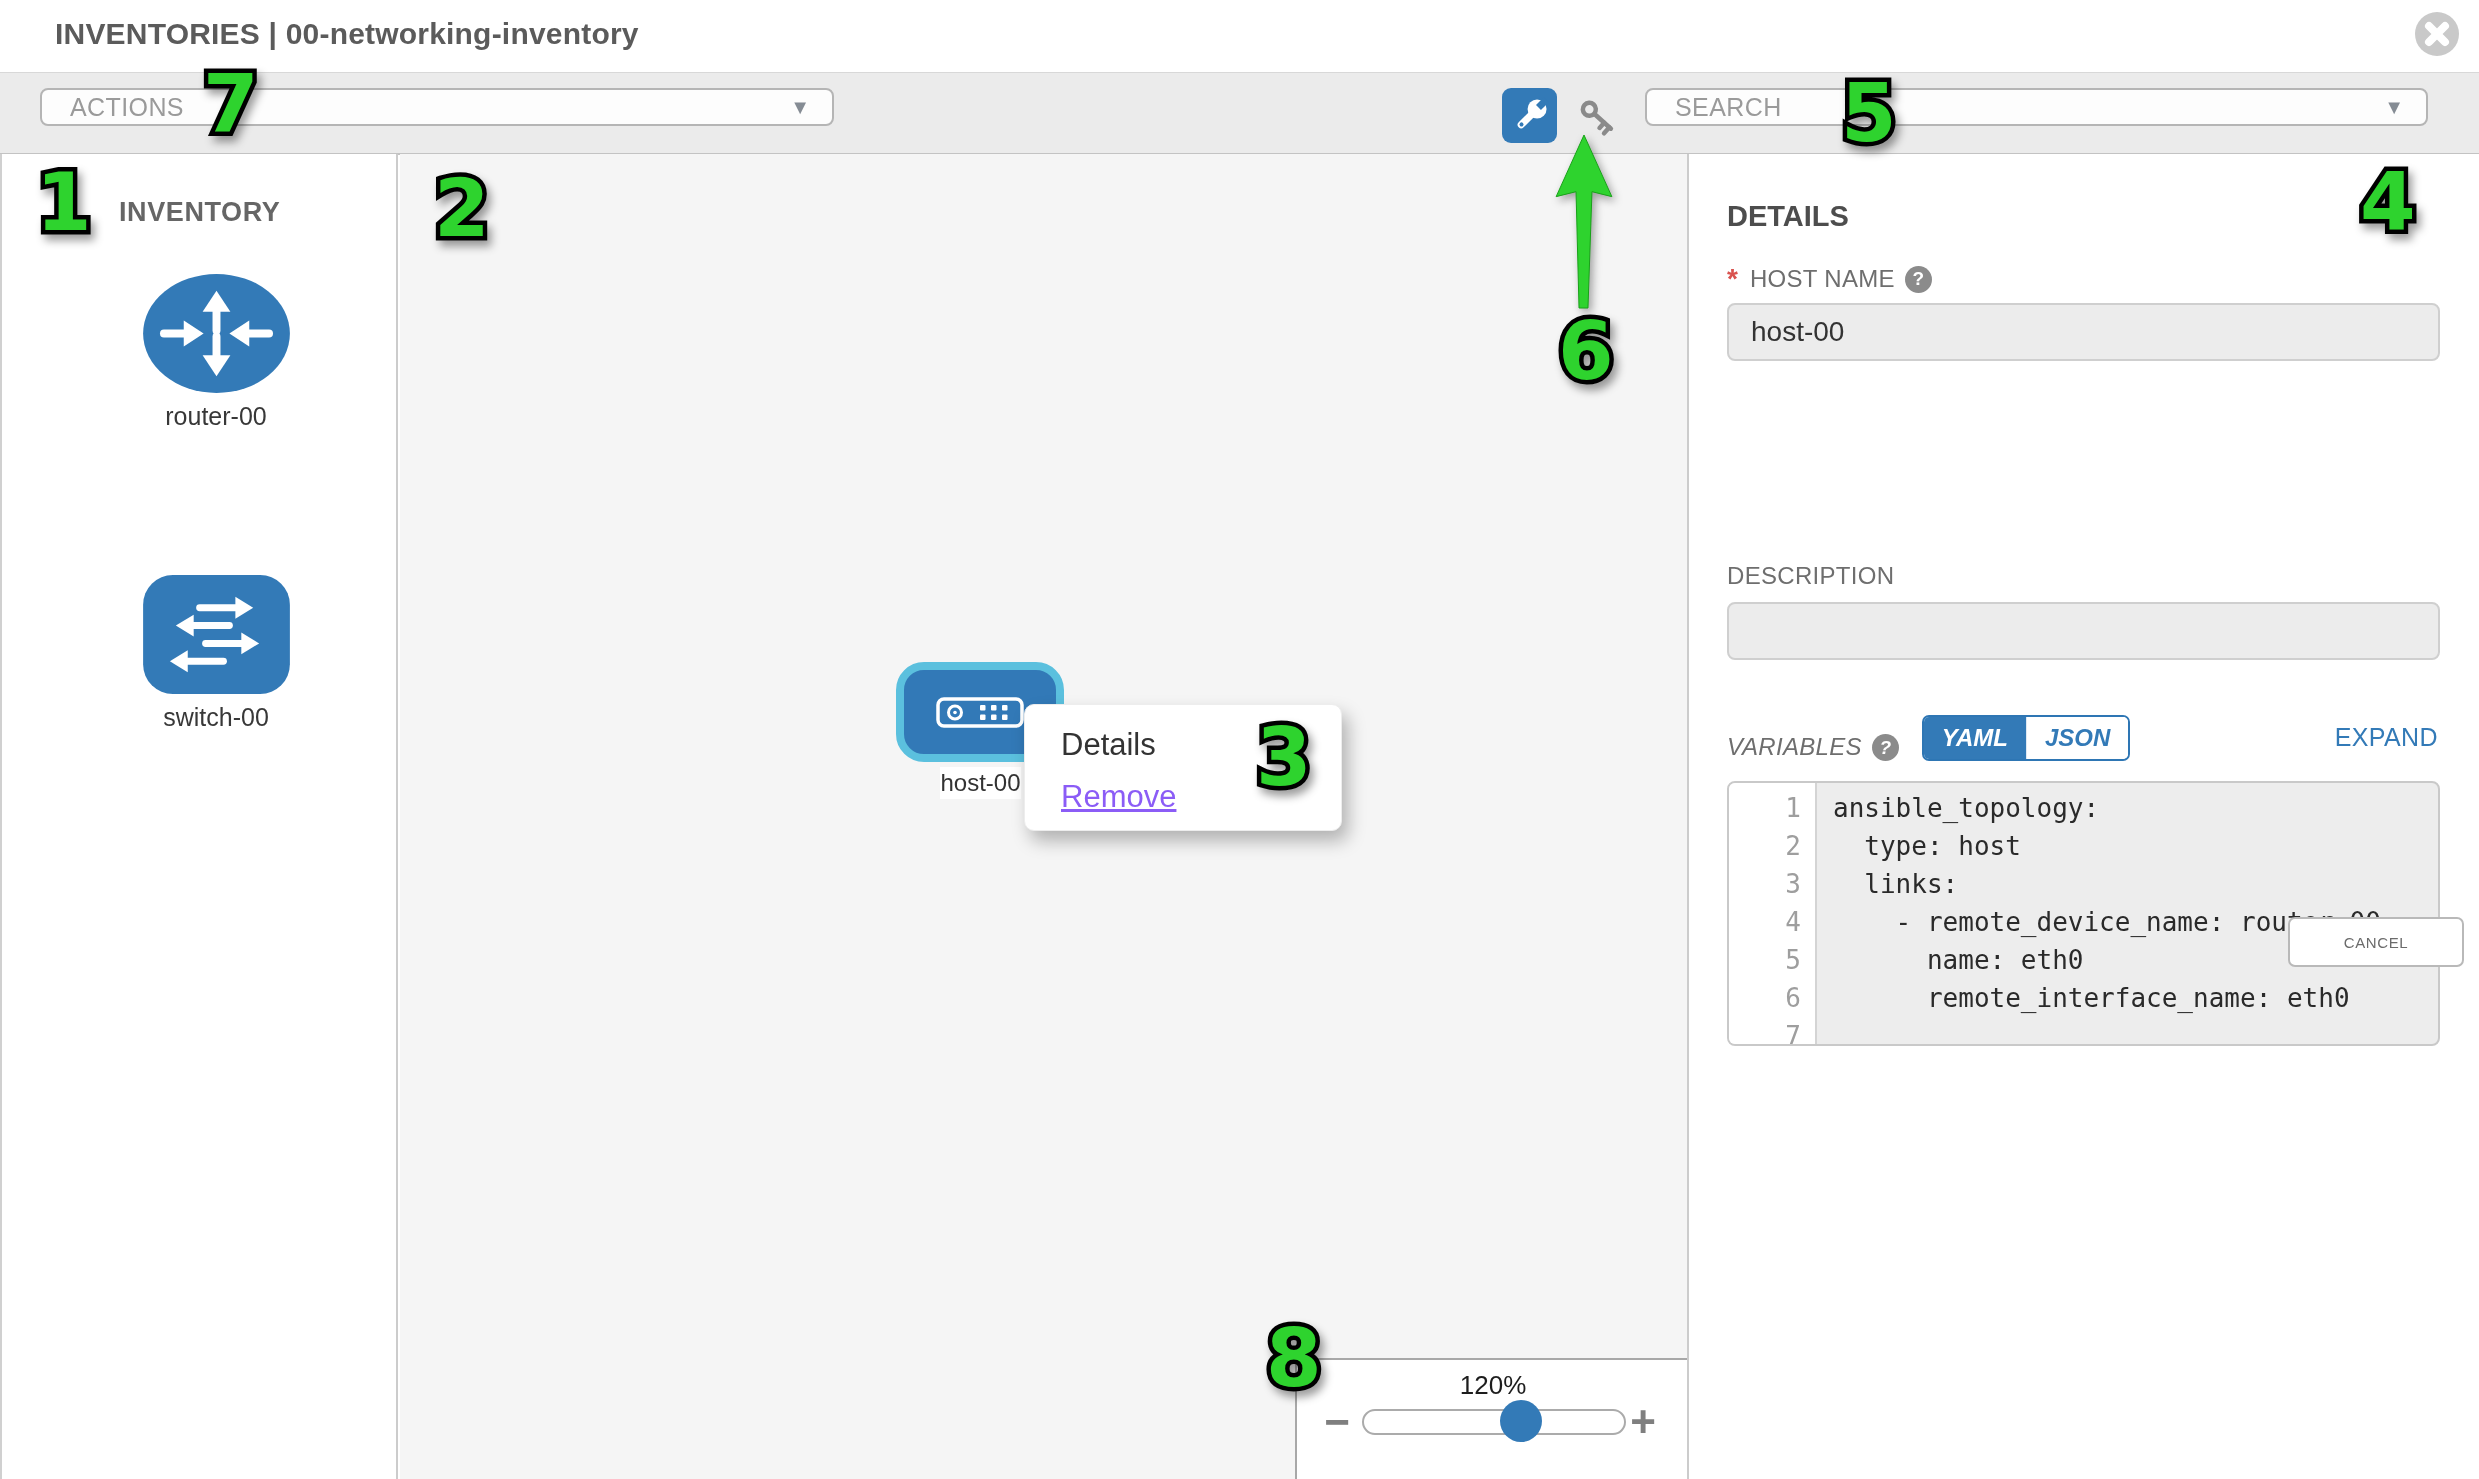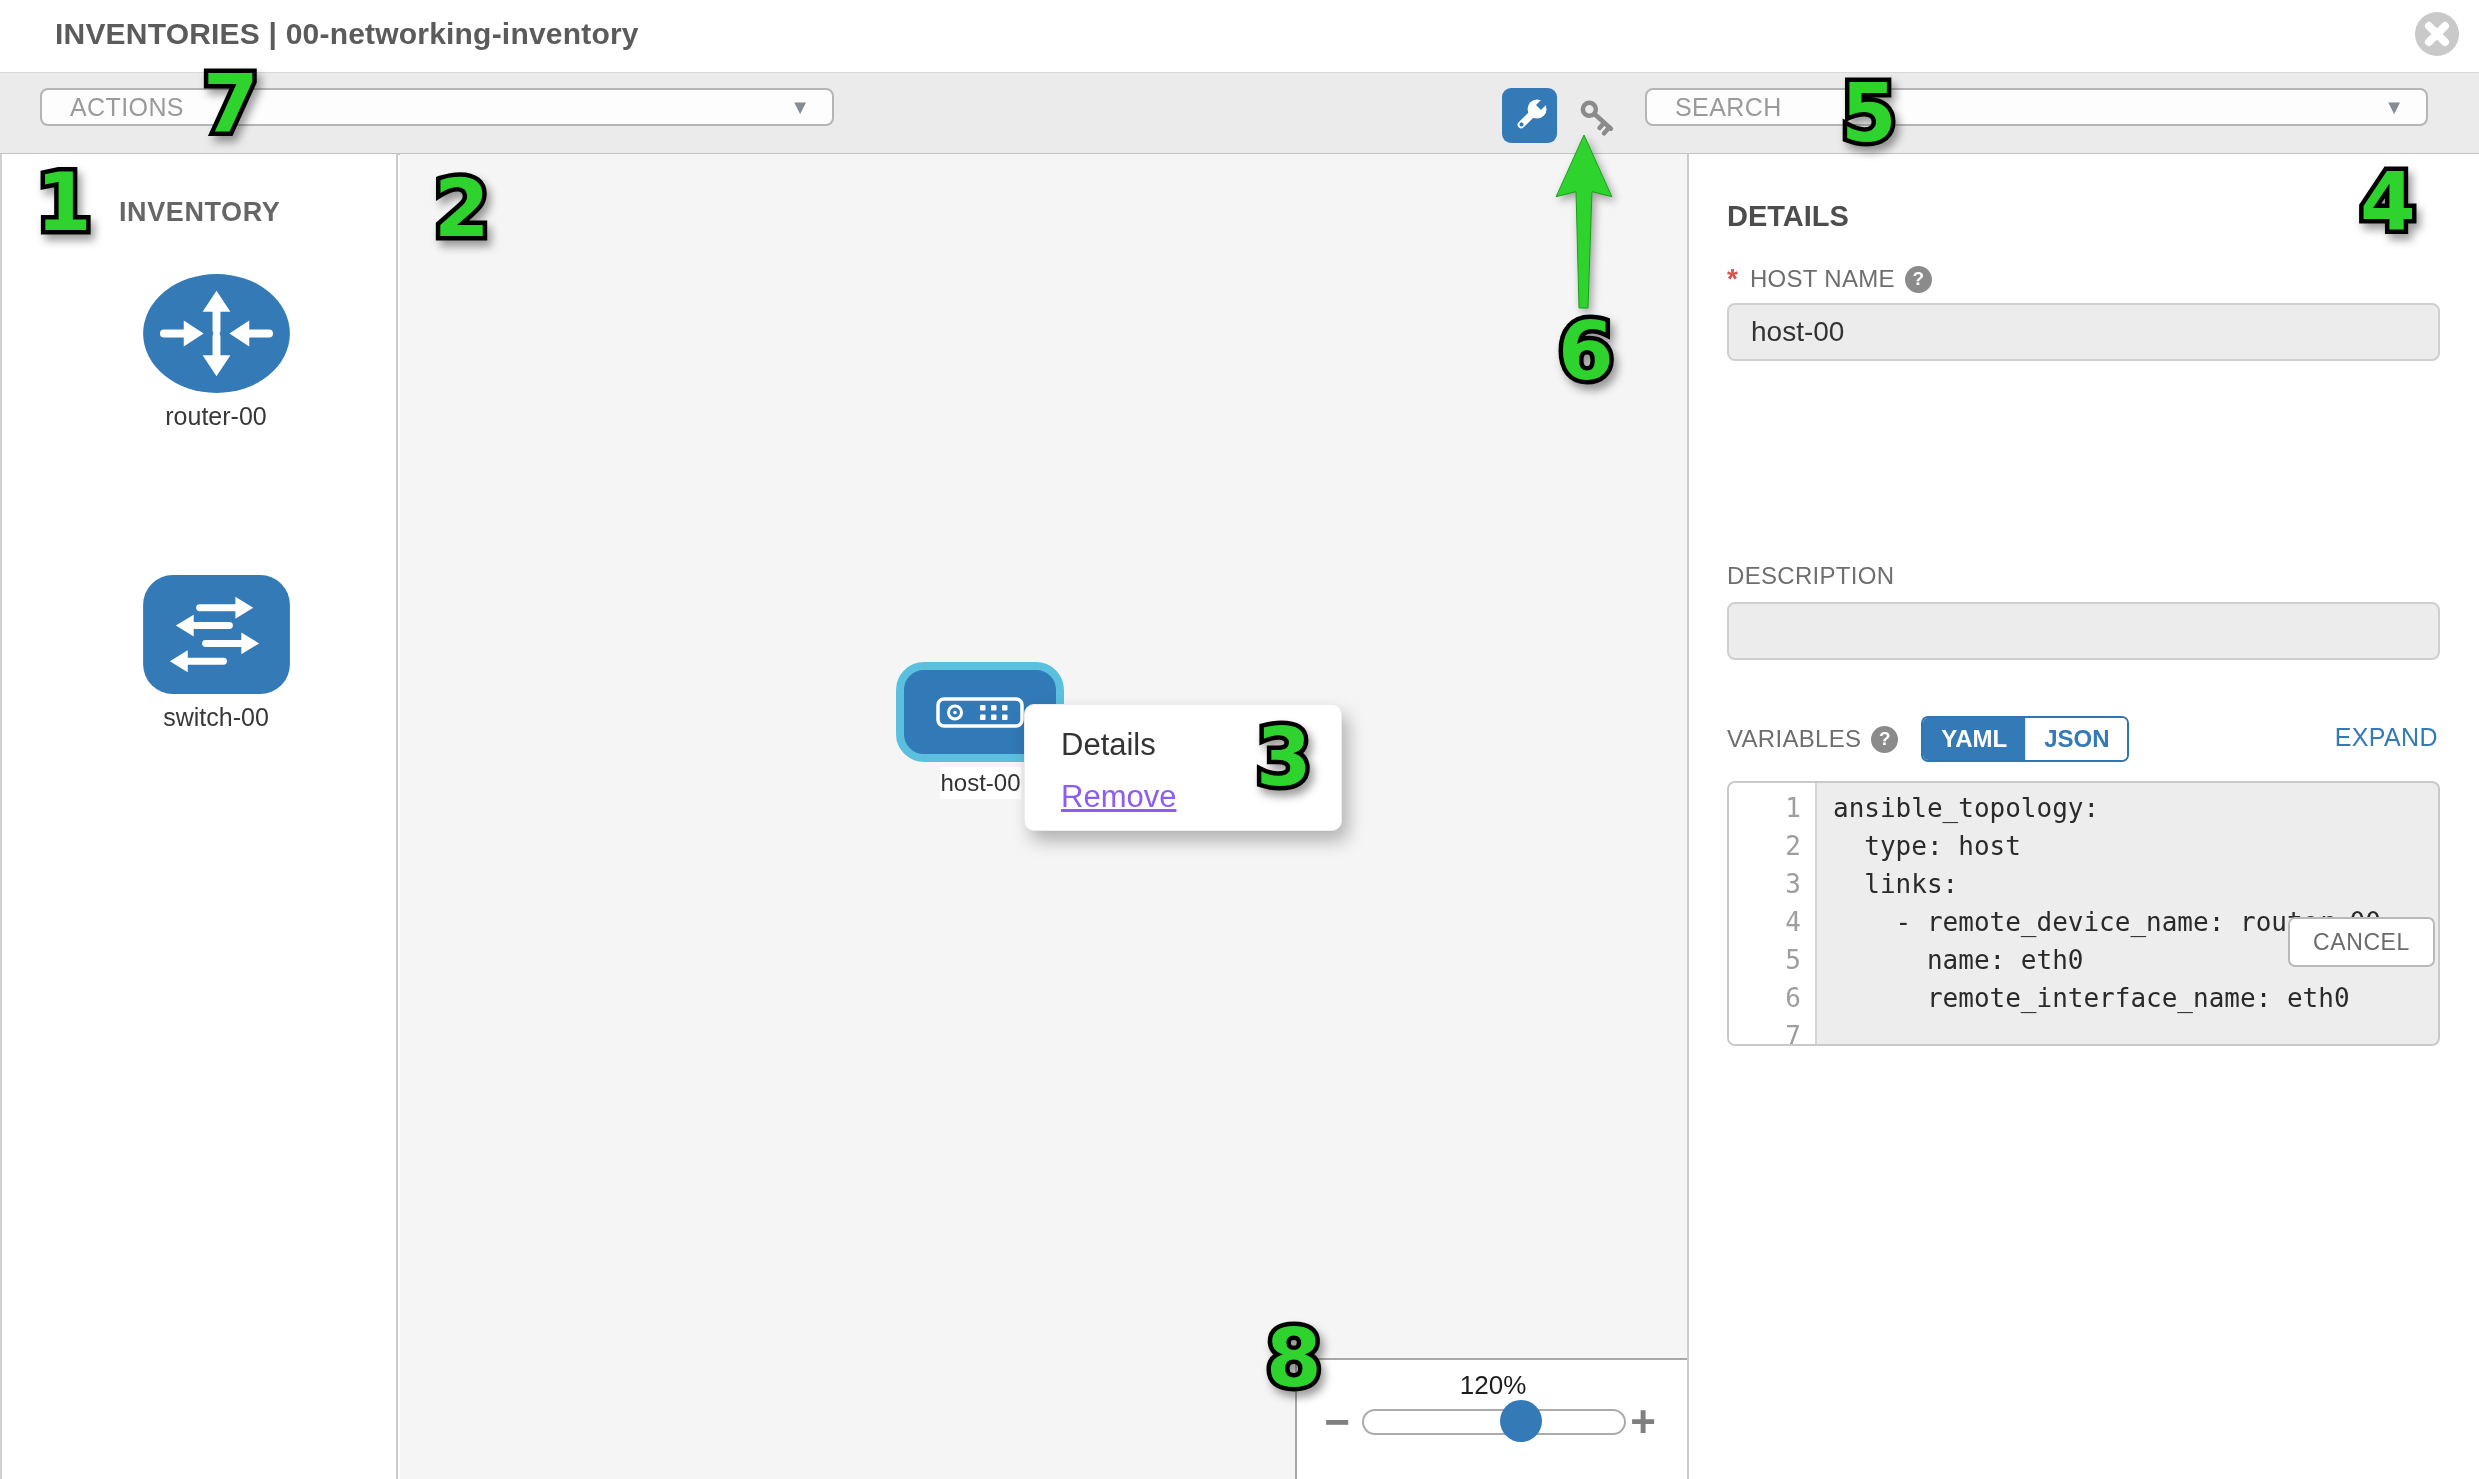--- a/index.html
+++ b/index.html
@@ -49,32 +49,32 @@
   .zoom-thumb { position:absolute; left:203px; top:40px; width:42px; height:42px; background:#337ab7; border-radius:50%; cursor:grab; }
 
   
   .rp-inner { position:relative; width:100%; height:100%; }
   .rp-title { position:absolute; left:38px; top:46px; font-size:29px; font-weight:bold; color:#4d4d4d; }
   .field-label-row { position:absolute; left:38px; display:flex; align-items:center; gap:10px; }
   .field-label { font-size:24px; color:#6e6e6e; letter-spacing:0.3px; }
   .req { color:#d9534f; font-size:28px; font-weight:bold; margin-right:2px; }
   .help-dot { width:27px; height:27px; border-radius:50%; background:#8b8b8b; color:#ffffff; font-size:19px; font-weight:bold; display:flex; align-items:center; justify-content:center; cursor:pointer; }
   .text-input { position:absolute; left:38px; width:713px; height:58px; background:#ececec; border:2px solid #cfcfcf; border-radius:8px; font-size:28px; color:#333333; padding:0 22px; font-family:"Liberation Sans", sans-serif; outline:none; }
-  .vars-row { position:absolute; left:38px; top:563px; height:44px; display:flex; align-items:center; gap:10px; }
+  .vars-row { position:absolute; left:38px; top:563px; height:44px; display:flex; align-items:flex-end; gap:10px;font-style:italic; }
   .toggle-group { display:inline-flex; margin-left:13px; border:2px solid #2e76b4; border-radius:7px; overflow:hidden; background:#ffffff; }
   .toggle-seg { height:42px; line-height:42px; padding:0 18px; font-size:24px; font-weight:bold; cursor:pointer; }
   .toggle-seg.active { background:#337ab7; color:#ffffff; }
   .toggle-seg.inactive { background:#ffffff; color:#337ab7; border-left:1px solid #dfe9f3; }
   .expand-link { position:absolute; right:42px; top:569px; font-size:25px; color:#337ab7; cursor:pointer; letter-spacing:0.4px; }
   .code-editor { position:absolute; left:38px; top:455px; width:713px; height:265px; border:2px solid #c9c9c9; border-radius:8px; overflow:hidden; display:flex; background:#ededed; }
   .gutter { width:88px; background:#ffffff; border-right:2px solid #d4d4d4; padding-top:6px; }
   .gutter .ln { height:38px; line-height:38px; text-align:right; padding-right:14px; font-family:"DejaVu Sans Mono", monospace; font-size:26px; color:#9e9e9e; }
   .code-area { flex:1; padding:6px 0 0 16px; cursor:text; }
   .code-area .cl { height:38px; line-height:38px; white-space:pre; font-family:"DejaVu Sans Mono", monospace; font-size:26px; color:#2a2a2a; }
-  .cancel-btn { position:absolute; left:599px; top:763px; width:147px; height:50px; background:#ffffff; border:2px solid #b9b9b9; border-radius:7px; font-size:23px; color:#6b6b6b; letter-spacing:0.6px; cursor:pointer; font-family:"Liberation Sans", sans-serif; }
+  .cancel-btn { position:absolute; left:599px; top:763px; width:176px; height:50px; background:#ffffff; border:2px solid #b9b9b9; border-radius:7px; font-size:15px; color:#6b6b6b; letter-spacing:0.6px; cursor:pointer; font-family:"Liberation Sans", sans-serif; }
 
   
   .ann { position:absolute; z-index:60; font-family:"DejaVu Sans", sans-serif; font-size:80px; font-weight:900; color:#2ed32e; -webkit-text-stroke:9px #000000; paint-order:stroke fill; line-height:1; filter:drop-shadow(4px 6px 4px rgba(0,0,0,0.38)); pointer-events:none; }
   .ann-arrow { position:absolute; left:1550px; top:133px; z-index:60; filter:drop-shadow(3px 4px 4px rgba(0,0,0,0.35)); pointer-events:none; }
 </style>
 </head>
 <body>
 
 <div class="header">
   <div class="page-title">INVENTORIES | 00-networking-inventory</div>

